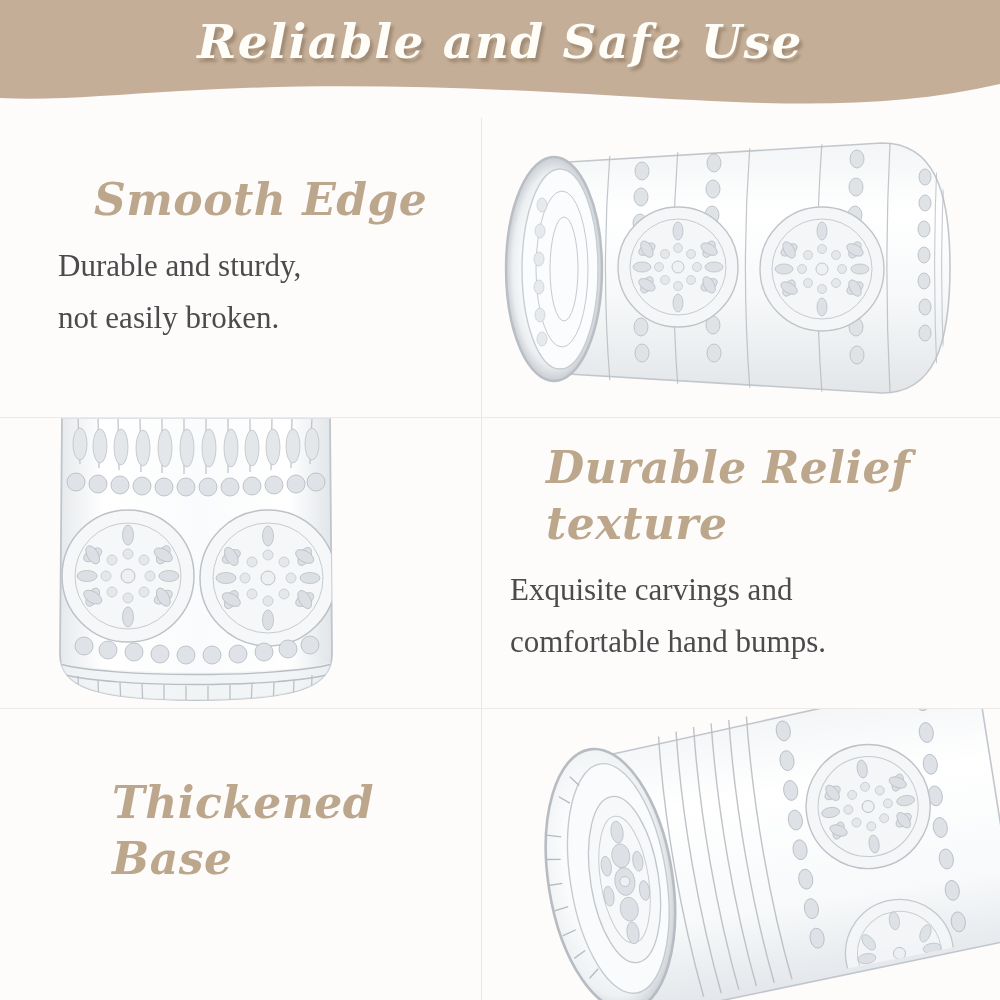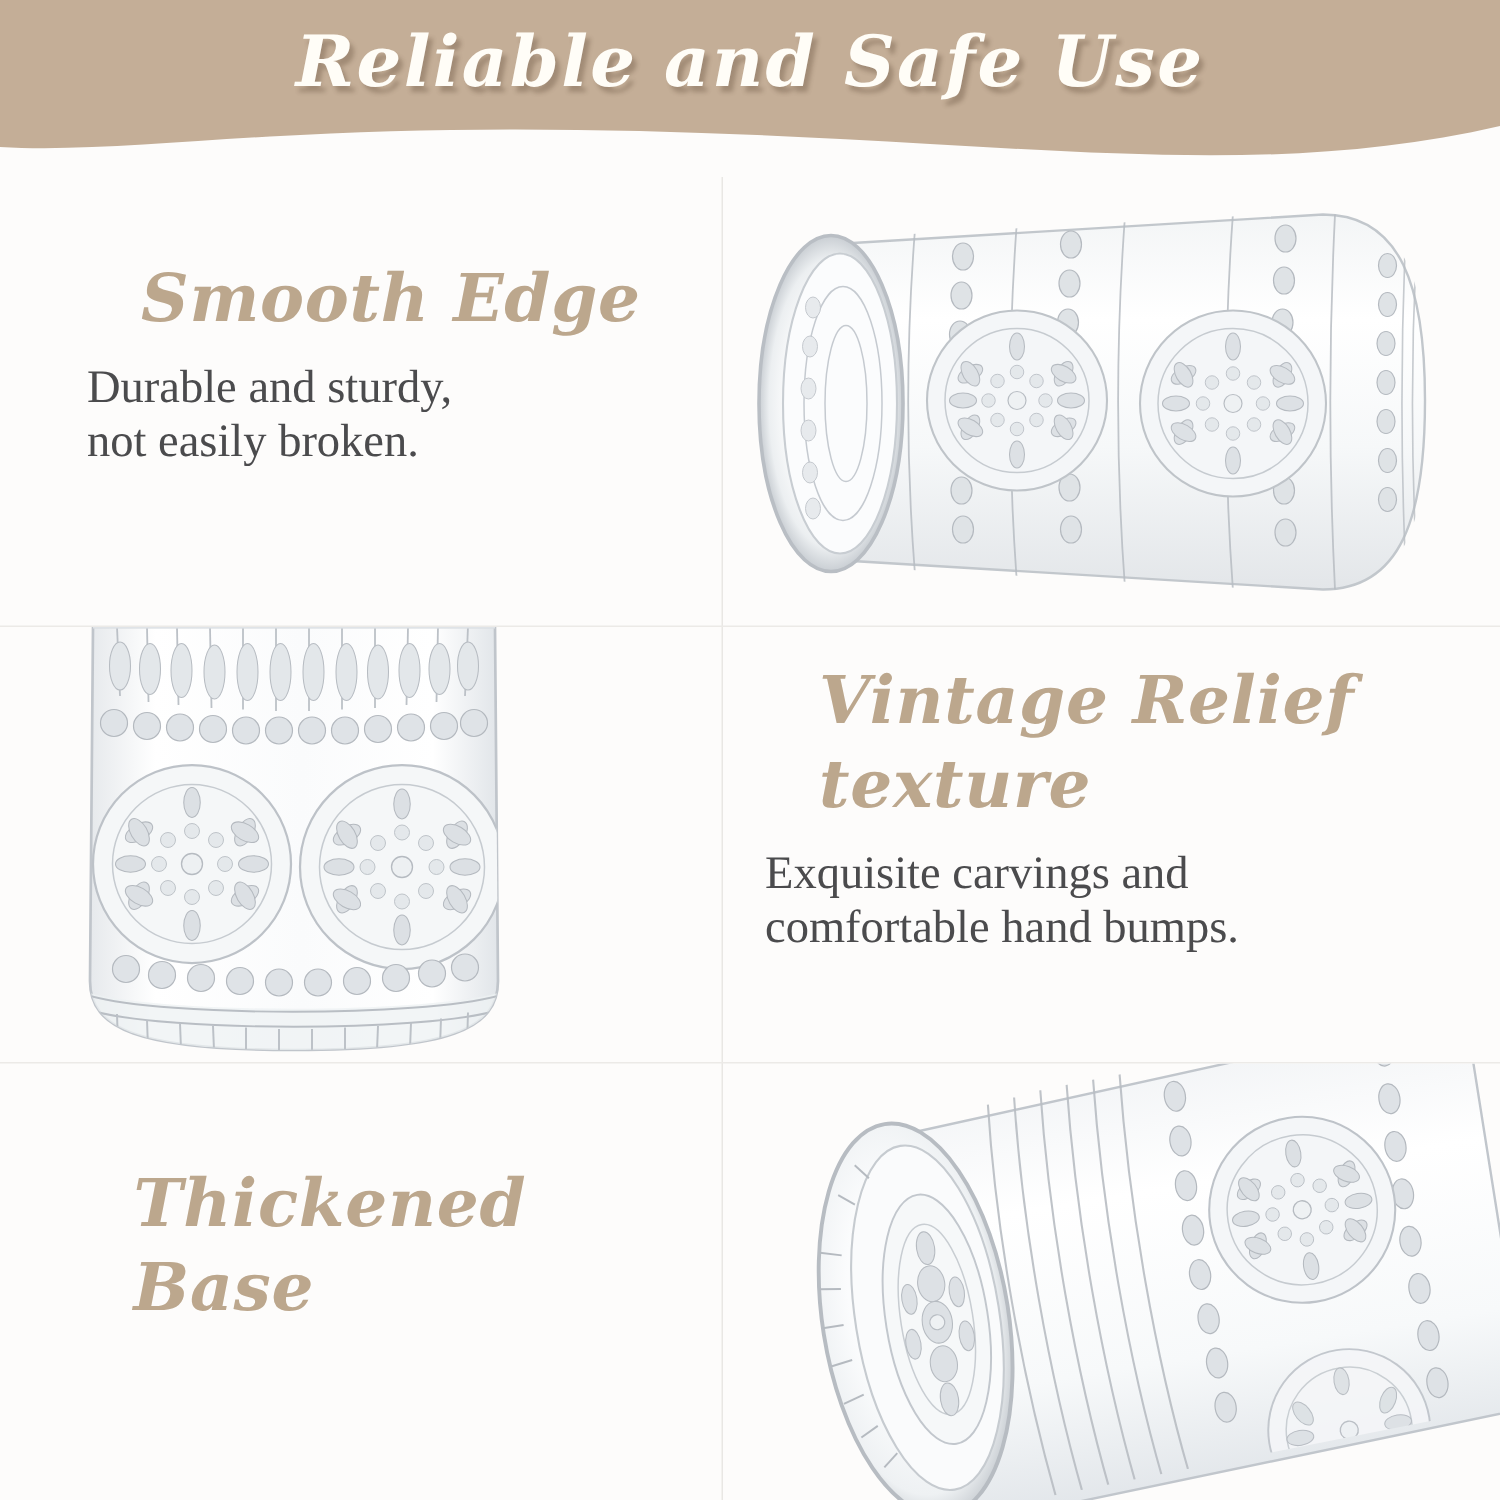--- a/index.html
+++ b/index.html
@@ -38,28 +38,28 @@
     font-family:"DejaVu Serif", serif;
     font-style:italic; font-weight:700;
     font-size:44px; line-height:56px;
     color:#bca78d;
     letter-spacing:0.5px;
     white-space:pre-line;
     margin-left:36px;
   }
   .body {
     font-family:"Liberation Serif", serif;
-    font-size:31px; line-height:36px;
+    font-size:31px; line-height:52px;
     color:#4b4b4d;
     white-space:pre-line;
     margin-top:12px;
   }
   #cell1-text { left:58px; top:172px; width:400px; }
   #cell2-text { left:510px; top:440px; width:430px; }
-  #cell3-text { left:53px; top:775px; width:420px; }
+  #cell3-text { left:76px; top:775px; width:420px; }
 
   
   .glass-wrap { position:absolute; overflow:hidden; }
   #glass-top { left:482px; top:119px; width:518px; height:298px; }
   #glass-mid { left:0px;   top:418px; width:481px; height:290px; }
   #glass-bot { left:482px; top:709px; width:518px; height:291px; }
   .glass-svg { display:block; width:100%; height:100%; }
 </style>
 </head>
 <body>
@@ -399,21 +399,21 @@
 
       <path d="M62,0 L330,0" stroke="#dfe3e7" stroke-width="2" fill="none"></path>
     </svg>
   </div>
 
   <div class="txt" id="cell3-text">
     <div class="heading">Thickened Base</div>
   </div>
 
   <div class="txt" id="cell2-text">
-    <div class="heading">Vintage Relief
+    <div class="heading">Durable Relief
 texture</div>
     <div class="body">Exquisite carvings and
 comfortable hand bumps.</div>
   </div>
 
   <div class="glass-wrap" id="glass-bot">
     <svg class="glass-svg" viewBox="0 0 518 291" preserveAspectRatio="none">
       <defs>
         <linearGradient id="gbodyC" x1="0" y1="0" x2="0" y2="1">
           <stop offset="0" stop-color="#f2f4f6"></stop>

